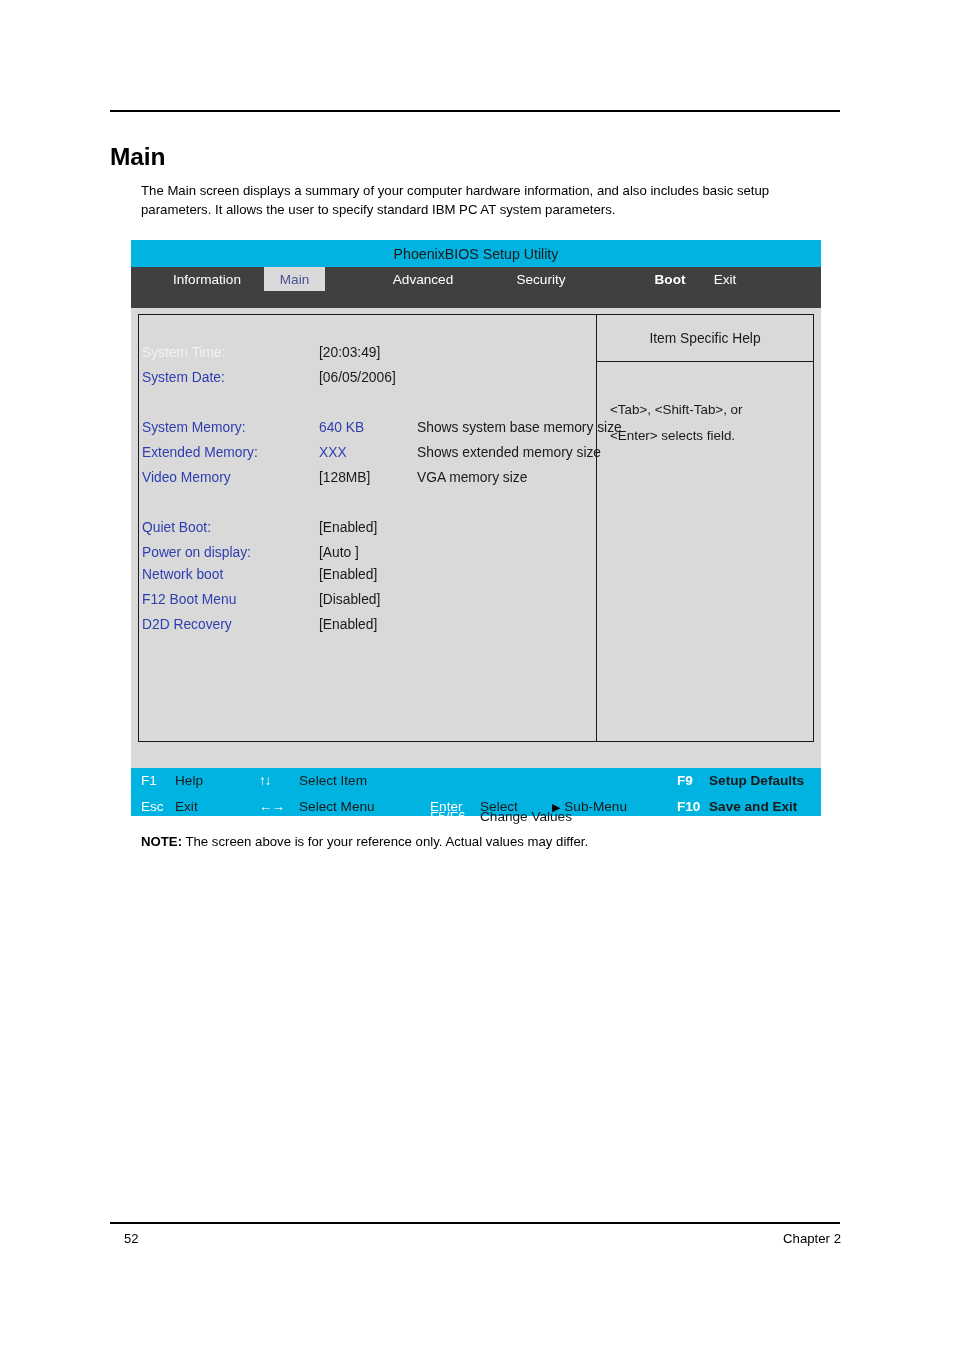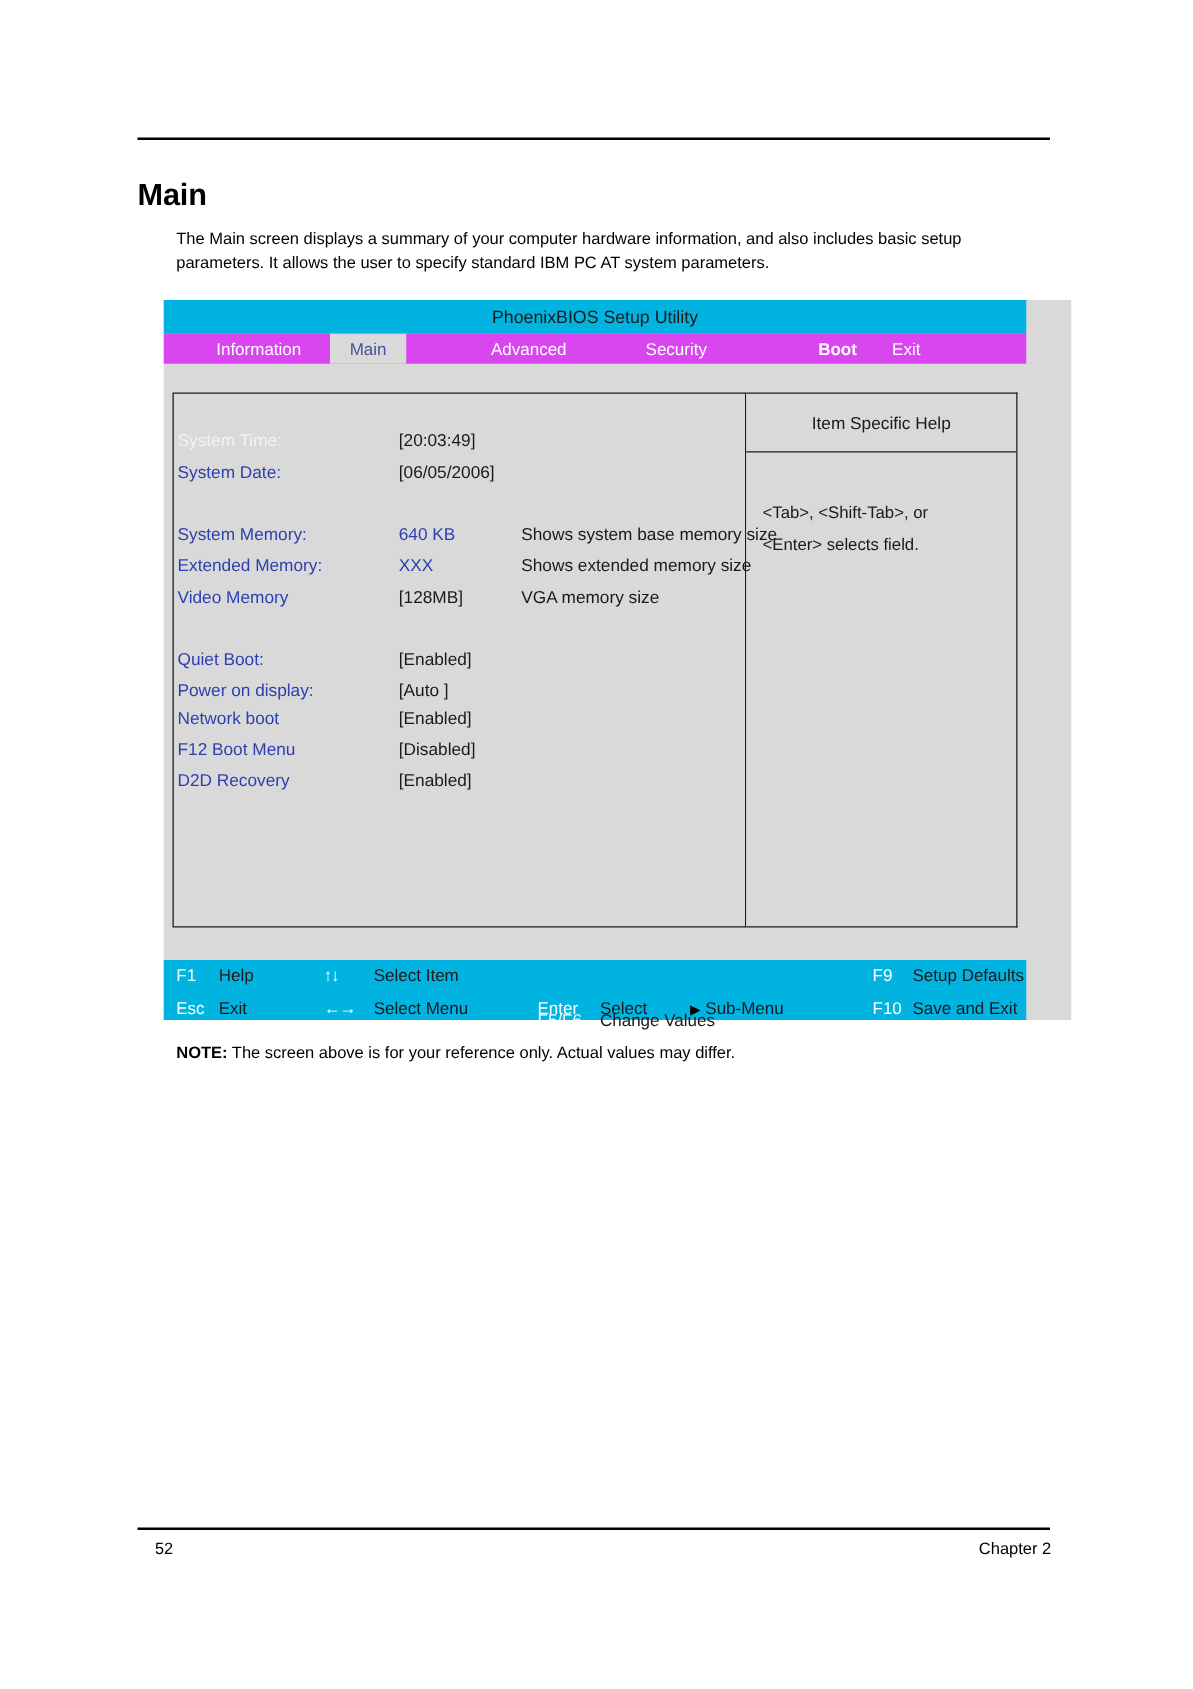--- a/index.html
+++ b/index.html
@@ -54,21 +54,20 @@
   }
 
   
   .bios {
     position: absolute;
     left: 131px;
     top: 240px;
     width: 690px;
     height: 576px;
     background: #d9d9d9;
-    padding-left: 36px;
   }
 
   .bios-titlebar {
     position: absolute;
     left: 0;
     top: 0;
     width: 690px;
     height: 27px;
     background: #00b3e0;
     display: flex;
@@ -78,22 +77,22 @@
   .bios-titlebar span {
     font-size: 14.2px;
     color: #1a1a1a;
   }
 
   .bios-tabs {
     position: absolute;
     left: 0;
     top: 27px;
     width: 690px;
-    height: 24px;
-    background: #d946ef;
+    height: 41px;
+    background: #404040;
   }
   .tab {
     position: absolute;
     top: 0;
     height: 24px;
     display: flex;
     align-items: center;
     justify-content: center;
     font-size: 13.6px;
     color: #ffffff;
@@ -200,21 +199,21 @@
   }
   .fkey .k { color: #ffffff; }
   .fkey .sym { color: #ffffff; letter-spacing: -1px; }
   .fkey .tri { color: #000000; font-size: 11px; }
 
   .f-row1 { top: 1px; }
   .f-row2 { top: 27px; }
   .f-c1 { left: 10px; }
   .f-c2 { left: 128px; }
   .f-c3 { left: 299px; }
-  .f-c4 { left: 567px; }
+  .f-c4 { left: 546px; font-weight: bold; }
 
   .kw-f1  { display:inline-block; width: 34px; }
   .kw-esc { display:inline-block; width: 34px; }
   .kw-f5  { display:inline-block; width: 50px; margin-top: 36px; }
   .kw-en  { display:inline-block; width: 50px; }
   .kw-f9  { display:inline-block; width: 32px; }
   .kw-f10 { display:inline-block; width: 32px; }
   .lw1 { display:inline-block; width: 40px; }
   .lw2 { display:inline-block; width: 72px; }
 

